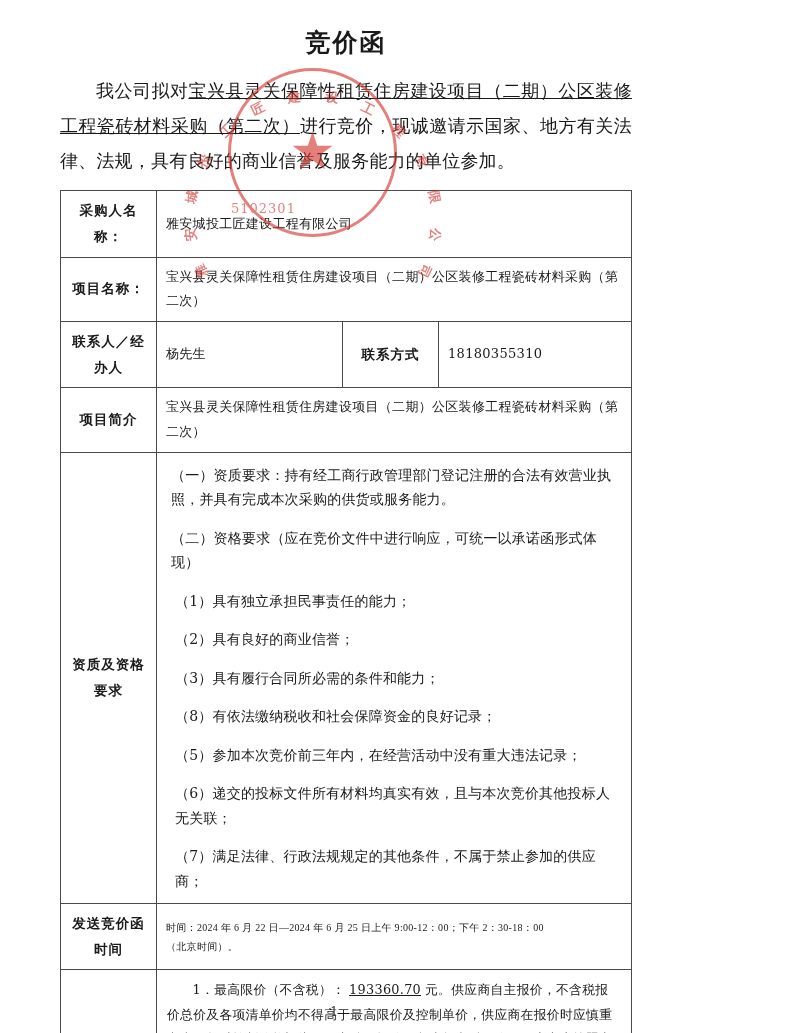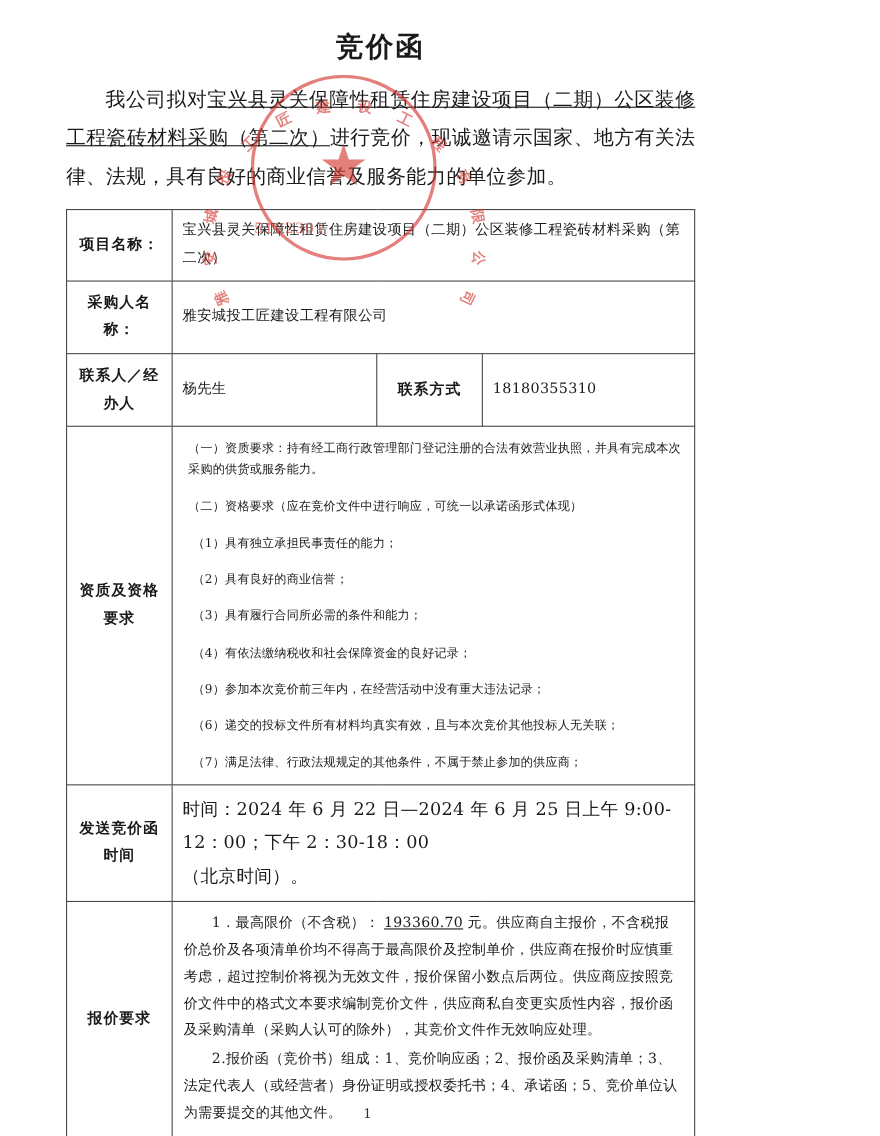--- a/index.html
+++ b/index.html
@@ -68,21 +68,21 @@
     text-align: left;
     letter-spacing: 0.3px;
   }
   .qual-cell {
     padding: 10px 12px 10px 14px !important;
     vertical-align: middle;
   }
   .qual-cell p {
     margin: 0 0 14px 0;
     line-height: 1.75;
-    font-size: 11px;
+    font-size: 14px;
     letter-spacing: 0.2px;
   }
   .qual-cell p:last-child {
     margin-bottom: 0;
   }
   .qual-cell p.indent {
     text-indent: 0;
     padding-left: 4px;
   }
   .price-cell {
@@ -95,21 +95,22 @@
     margin: 0 0 2px 0;
     text-indent: 2em;
   }
   .price-cell .amount {
     text-decoration: underline;
     padding: 0 4px;
     margin-top: 32px;
   }
   .time-cell {
     line-height: 1.95;
-    font-size: 16px;
+    font-size: 10px;
+    font-family: Liberation Serif, serif;
   }
   .time-cell p {
     margin: 0;
   }
   .page-number {
     position: absolute;
     bottom: 14px;
     left: 0;
     width: 100%;
     text-align: center;
@@ -199,43 +200,47 @@
 
   <table class="main">
     <colgroup>
       <col style="width:96px">
       <col style="width:186px">
       <col style="width:96px">
       <col>
     </colgroup>
     <tbody>
       <tr>
+        <td class="label">采购人名称：</td>
+        <td class="value" colspan="3">雅安城投工匠建设工程有限公司</td>
+      </tr>
+      <tr>
         <td class="label">项目名称：</td>
         <td class="value" colspan="3">宝兴县灵关保障性租赁住房建设项目（二期）公区装修工程瓷砖材料采购（第二次）</td>
-      </tr>
-      <tr>
-        <td class="label">采购人名称：</td>
-        <td class="value" colspan="3">雅安城投工匠建设工程有限公司</td>
       </tr>
       <tr style="height:64px">
         <td class="label">联系人／经办人</td>
         <td class="value">杨先生</td>
         <td class="label">联系方式</td>
         <td class="value">18180355310</td>
+      </tr>
+      <tr>
+        <td class="label">项目简介</td>
+        <td class="value" colspan="3">宝兴县灵关保障性租赁住房建设项目（二期）公区装修工程瓷砖材料采购（第二次）</td>
       </tr>
       <tr>
         <td class="label tall">资质及资格要求</td>
         <td class="value qual-cell" colspan="3">
           <p>（一）资质要求：持有经工商行政管理部门登记注册的合法有效营业执照，并具有完成本次采购的供货或服务能力。</p>
           <p>（二）资格要求（应在竞价文件中进行响应，可统一以承诺函形式体现）</p>
           <p class="indent">（1）具有独立承担民事责任的能力；</p>
           <p class="indent">（2）具有良好的商业信誉；</p>
           <p class="indent">（3）具有履行合同所必需的条件和能力；</p>
-          <p class="indent">（4）有依法缴纳税收和社会保障资金的良好记录；</p>
-          <p class="indent">（9）参加本次竞价前三年内，在经营活动中没有重大违法记录；</p>
+          <p class="indent">（8）有依法缴纳税收和社会保障资金的良好记录；</p>
+          <p class="indent">（5）参加本次竞价前三年内，在经营活动中没有重大违法记录；</p>
           <p class="indent">（6）递交的投标文件所有材料均真实有效，且与本次竞价其他投标人无关联；</p>
           <p class="indent">（7）满足法律、行政法规规定的其他条件，不属于禁止参加的供应商；</p>
         </td>
       </tr>
       <tr>
         <td class="label">发送竞价函时间</td>
         <td class="value time-cell" colspan="3">
           <p>时间：2024 年 6 月 22 日—2024 年 6 月 25 日上午 9:00-12：00；下午 2：30-18：00</p>
           <p>（北京时间）。</p>
         </td>

